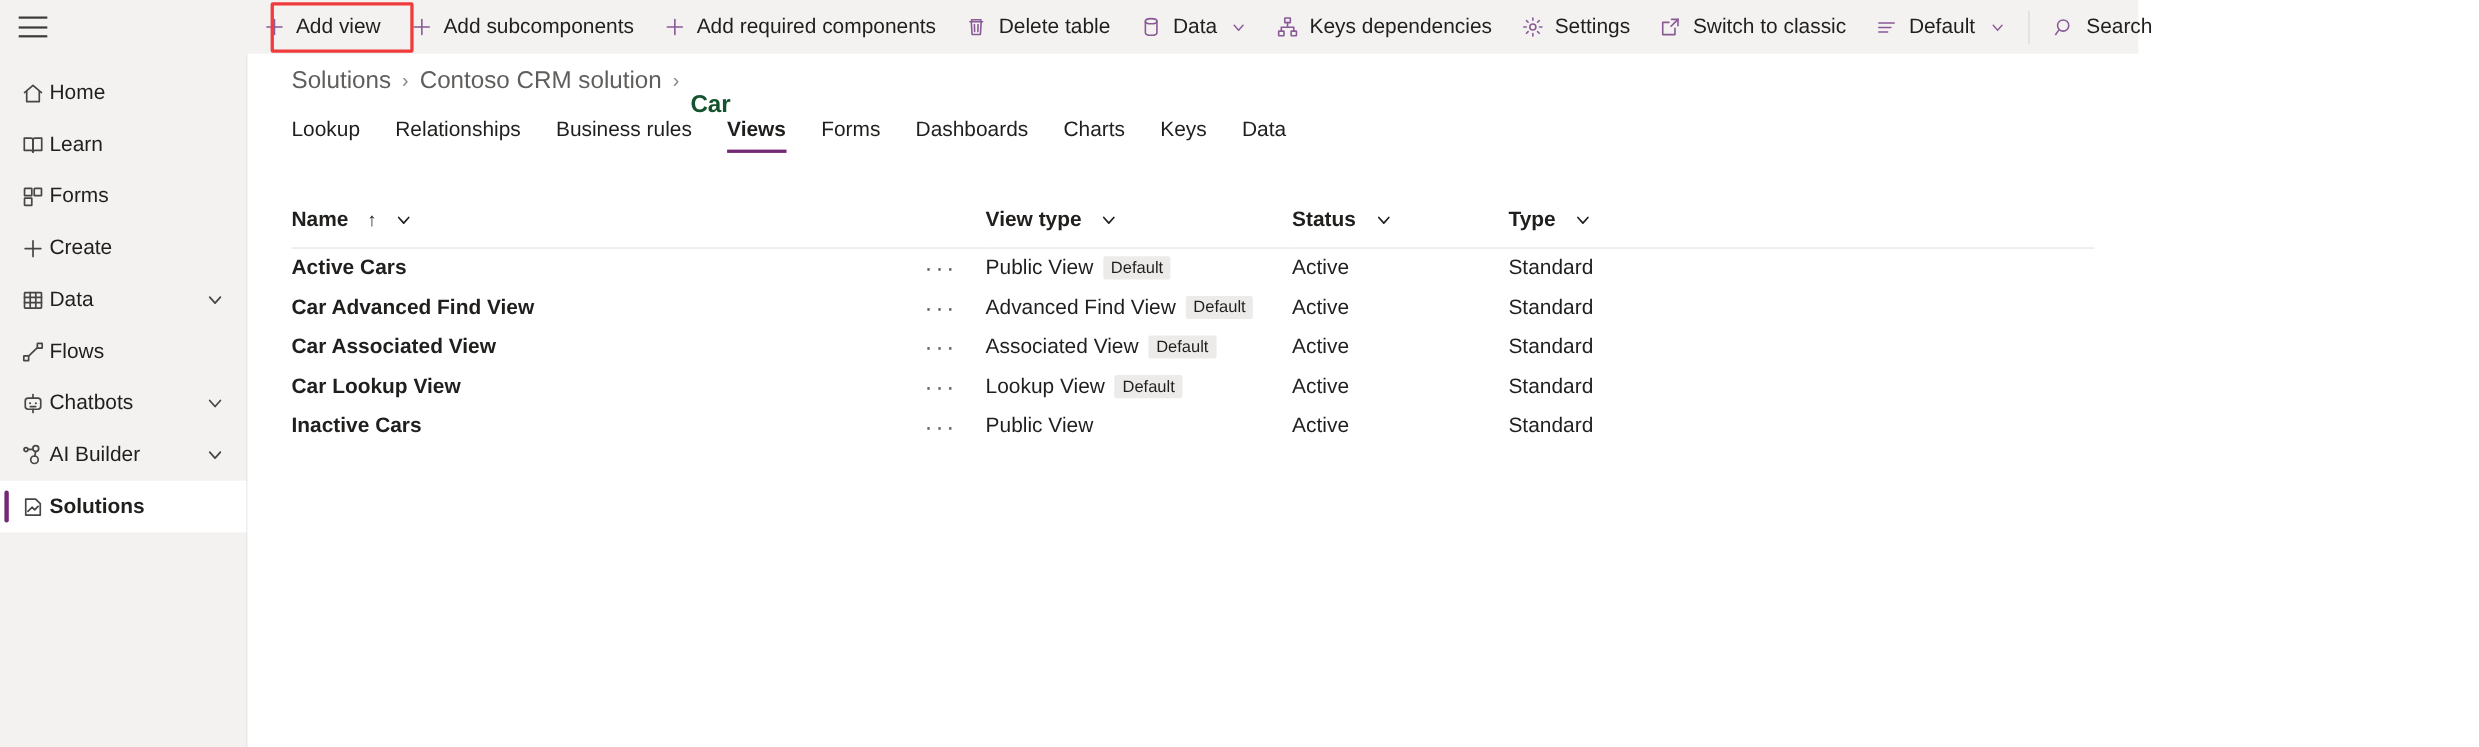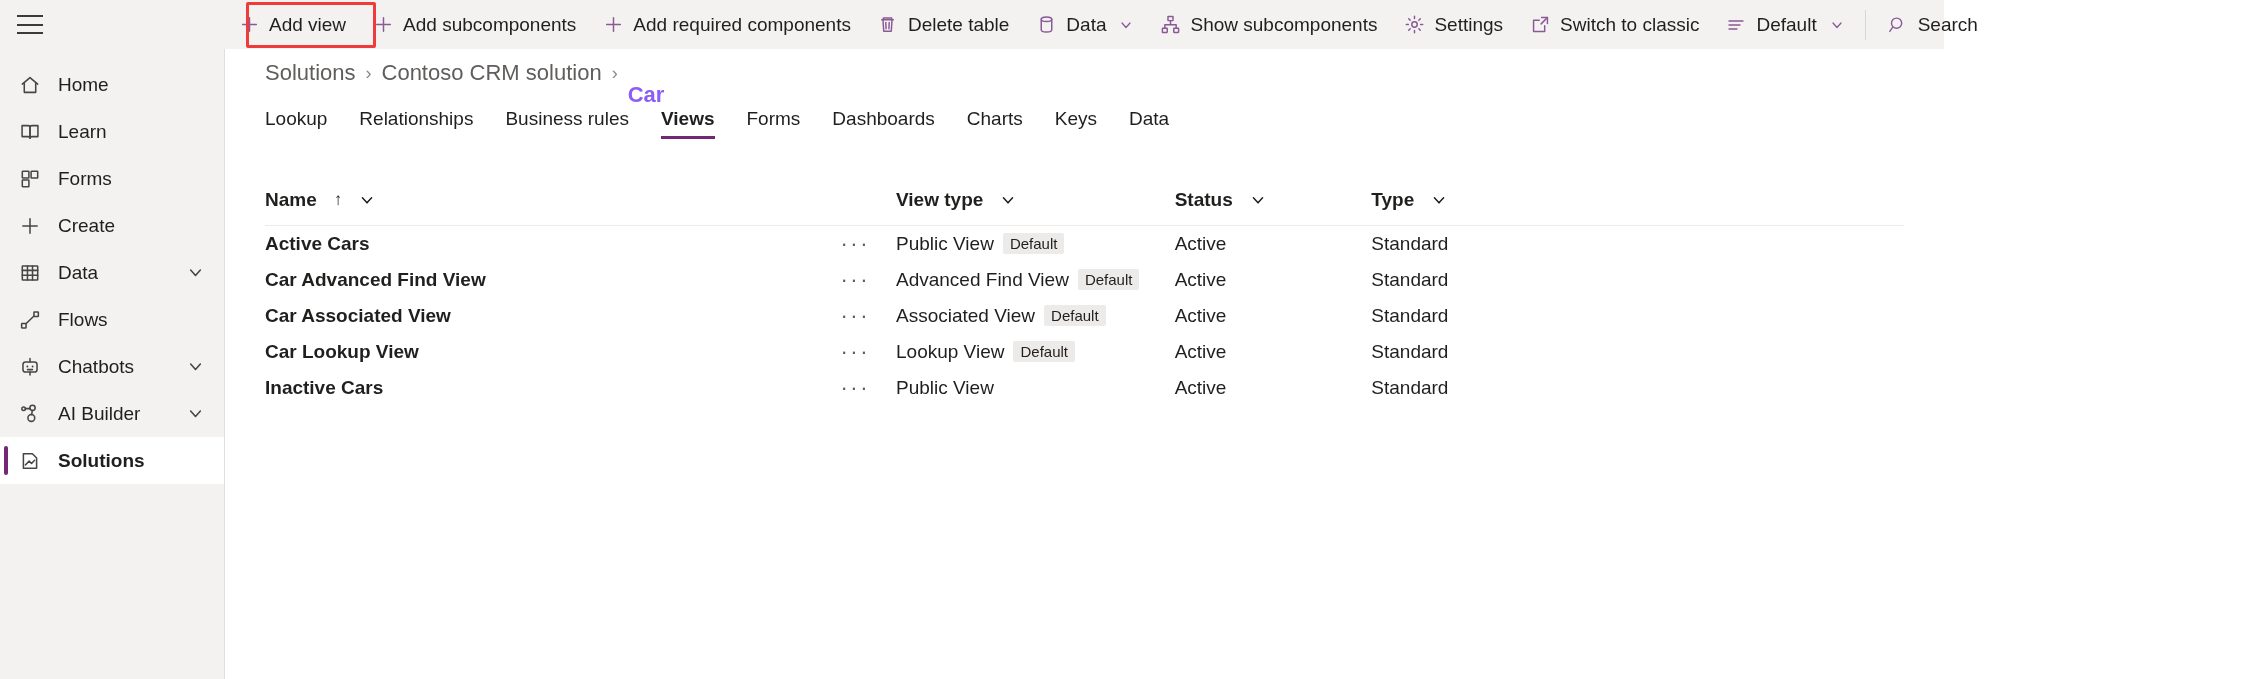--- a/index.html
+++ b/index.html
@@ -57,21 +57,21 @@
   .sidebar {
     width: 225px; min-width: 225px;
     background: #f3f2f1;
     border-right: 1px solid #e1dfdd;
     padding-top: 12px;
     position: relative;
   }
   .nav-item {
     position: relative;
     height: 47px; display: flex; align-items: center;
-    padding-left: 18px; gap: 17px;
+    padding-left: 18px; gap: 4px;
     font-size: 19px; color: #201f1e; cursor: pointer;
   }
   .nav-item.active { background: #ffffff; font-weight: 600; }
   .nav-item.active::before {
     content: ""; position: absolute; left: 4px; top: 9px;
     width: 4px; height: 29px; background: #742774; border-radius: 2px;
   }
   .nav-icn { width: 23px; height: 23px; display: inline-flex; align-items: center; justify-content: center; color: #484644; flex: 0 0 auto; }
   .nav-label { flex: 1; }
   .nav-chev { margin-right: 20px; color: #484644; display: inline-flex; align-items: center; }
@@ -79,21 +79,21 @@
   
   .main { flex: 1; background: #ffffff; min-width: 0; position: relative; }
 
   .breadcrumb {
     display: flex; align-items: center; gap: 10px;
     padding: 0 0 0 40px; height: 48px;
     font-size: 22px; color: #605e5c;
   }
   .bc-link { cursor: pointer; color: #605e5c; }
   .bc-sep { color: #8a8886; font-size: 18px; display: inline-flex; align-items: center; }
-  .bc-current { color: #8b5cf6; font-weight: 700; margin-top: 44px; }
+  .bc-current { color: #14532d; font-weight: 700; margin-top: 44px; }
 
   .tabs { display: flex; align-items: flex-end; padding-left: 40px; height: 42px; gap: 0; }
   .tab {
     position: relative; font-size: 19px; color: #201f1e;
     padding: 0 16px 9px 16px; cursor: pointer; white-space: nowrap;
   }
   .tab:first-child { padding-left: 0; }
   .tab.active { font-weight: 600; }
   .tab.active::after {
     content: ""; position: absolute; left: 16px; right: 16px; bottom: 0;
@@ -209,21 +209,21 @@
         </div>
         <div class="cmd-btn">
           <span class="cmd-icn">
             <svg width="21" height="21" viewBox="0 0 20 20" fill="none" stroke="#8a5a96" stroke-width="1.4" stroke-linecap="round" stroke-linejoin="round">
               <rect x="7.6" y="2.3" width="4.8" height="4" rx="0.4"></rect>
               <rect x="2.3" y="13.6" width="4.6" height="4" rx="0.4"></rect>
               <rect x="13.1" y="13.6" width="4.6" height="4" rx="0.4"></rect>
               <path d="M10 6.3v4M4.6 13.6v-3.3h10.8v3.3"></path>
             </svg>
           </span>
-          <span>Show subcomponents</span>
+          <span>Keys dependencies</span>
         </div>
         <div class="cmd-btn">
           <span class="cmd-icn">
             <svg width="21" height="21" viewBox="0 0 20 20" fill="none" stroke="#8a5a96" stroke-width="1.4" stroke-linecap="round" stroke-linejoin="round">
               <circle cx="10" cy="10" r="2.6"></circle>
               <path d="M10 2.2v2M10 15.8v2M17.8 10h-2M4.2 10h-2M15.5 4.5l-1.4 1.4M5.9 14.1l-1.4 1.4M15.5 15.5l-1.4-1.4M5.9 5.9L4.5 4.5"></path>
             </svg>
           </span>
           <span>Settings</span>
         </div>

